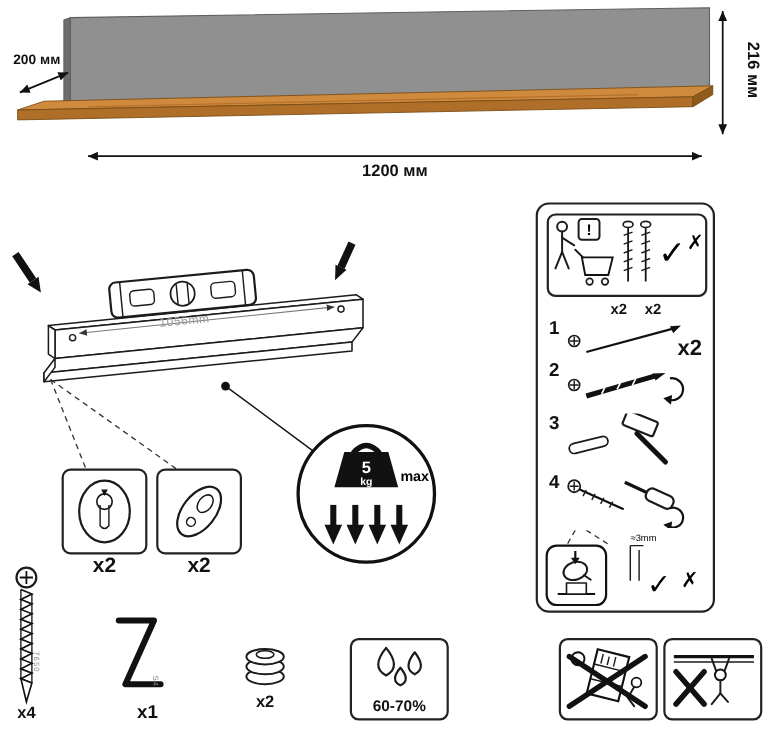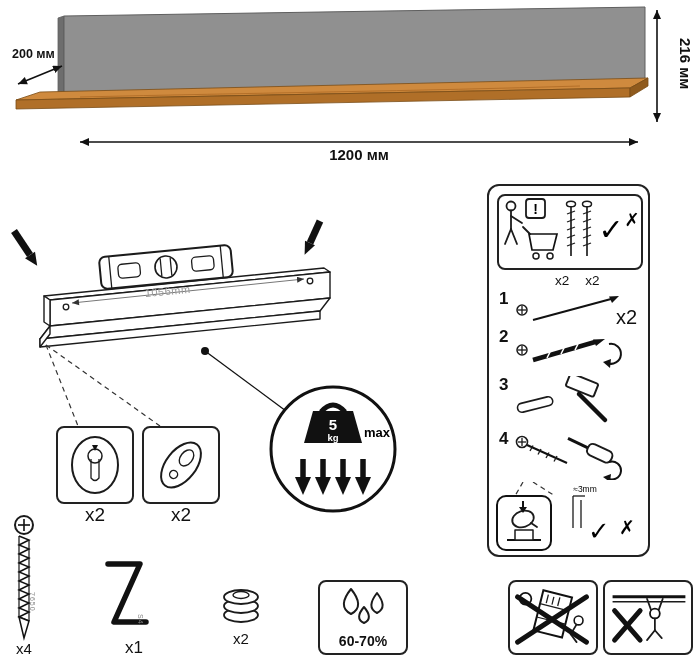--- a/index.html
+++ b/index.html
@@ -1,21 +1,21 @@
 <!DOCTYPE html>
 <html><head>
 <meta charset="utf-8">
 <style>
   * { margin:0; padding:0; box-sizing:border-box; }
   html,body { background:#fff; }
   body { font-family:"Liberation Sans","DejaVu Sans",sans-serif; color:#111; }
   .sheet { position:relative; width:700px; height:666px; background:#fff; overflow:hidden; }
   .abs { position:absolute; }
   .box { position:absolute; background:#fff; border:2px solid #222; border-radius:8px; }
-  .qty { position:absolute; font-weight:normal; color:#111; }
+  .qty { position:absolute; font-weight:bold; color:#111; }
   .code { position:absolute; font-size:7px; color:#888; transform:rotate(90deg); transform-origin:left top; letter-spacing:1px; }
   .step { position:absolute; left:10px; display:flex; align-items:flex-start; gap:5px; }
   .stepnum { font-weight:bold; font-size:17px; line-height:1; }
   .cond { top:580px; width:90px; height:75px; display:flex; flex-direction:column; align-items:center; justify-content:space-between; padding:5px 2px 5px; }
   .condlabel { font-weight:bold; font-size:14px; line-height:1; }
   svg text { font-family:"Liberation Sans","DejaVu Sans",sans-serif; }
   .dim { font-weight:bold; fill:#111; }
   .outline { fill:#fff; stroke:#1b1b1b; stroke-linejoin:round; }
   .thin  { stroke:#1b1b1b; stroke-width:1.3; fill:none; }
   .thin2 { stroke:#1b1b1b; stroke-width:1.8; fill:none; stroke-linecap:round; }

